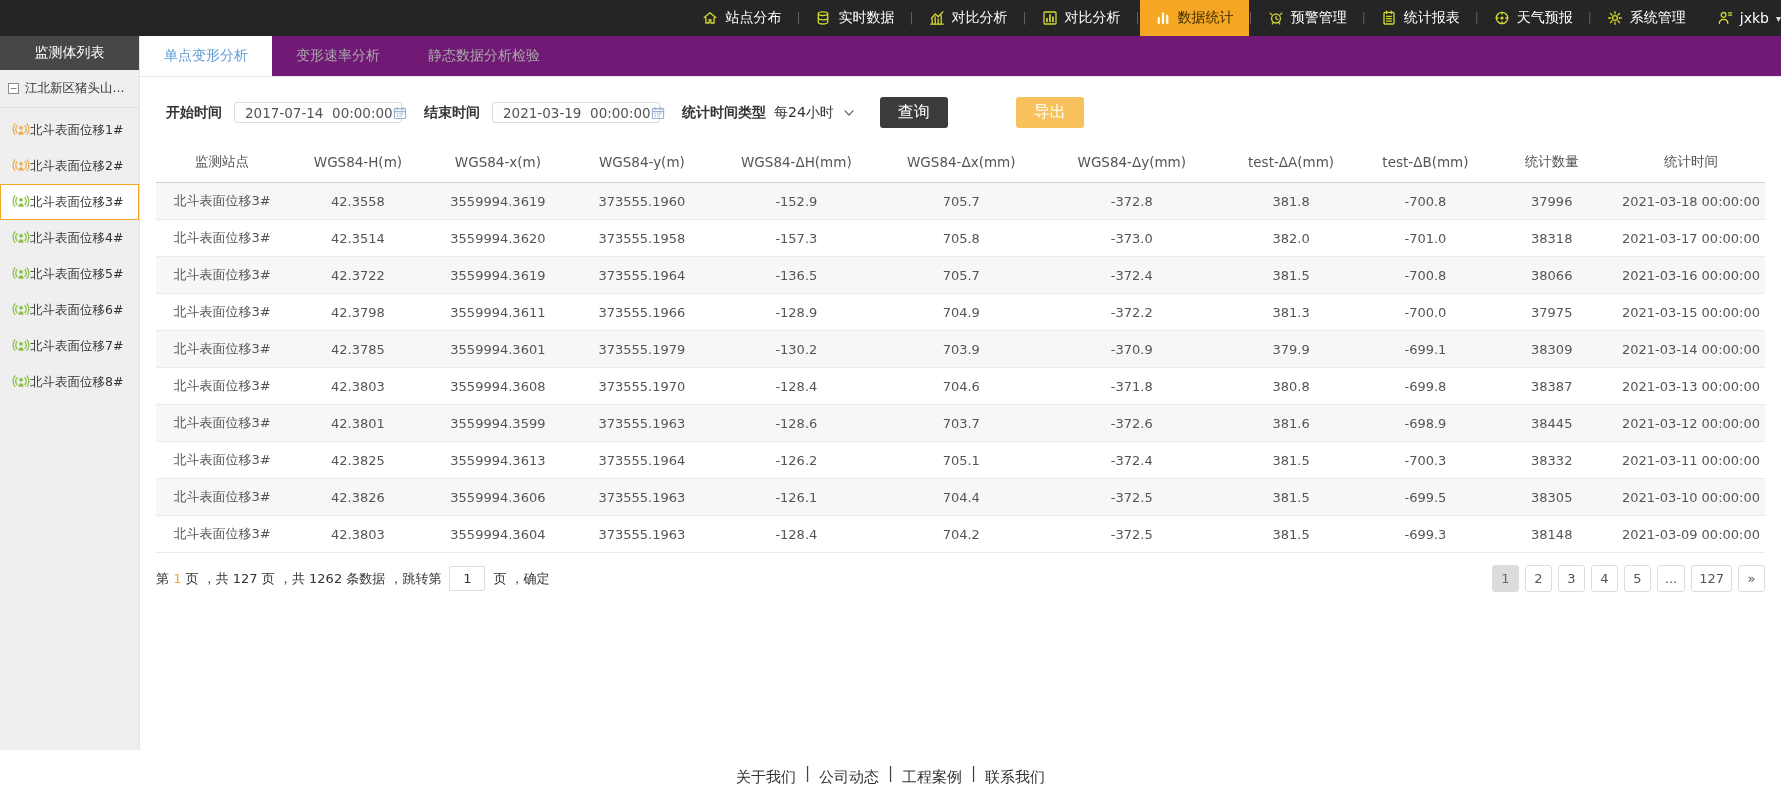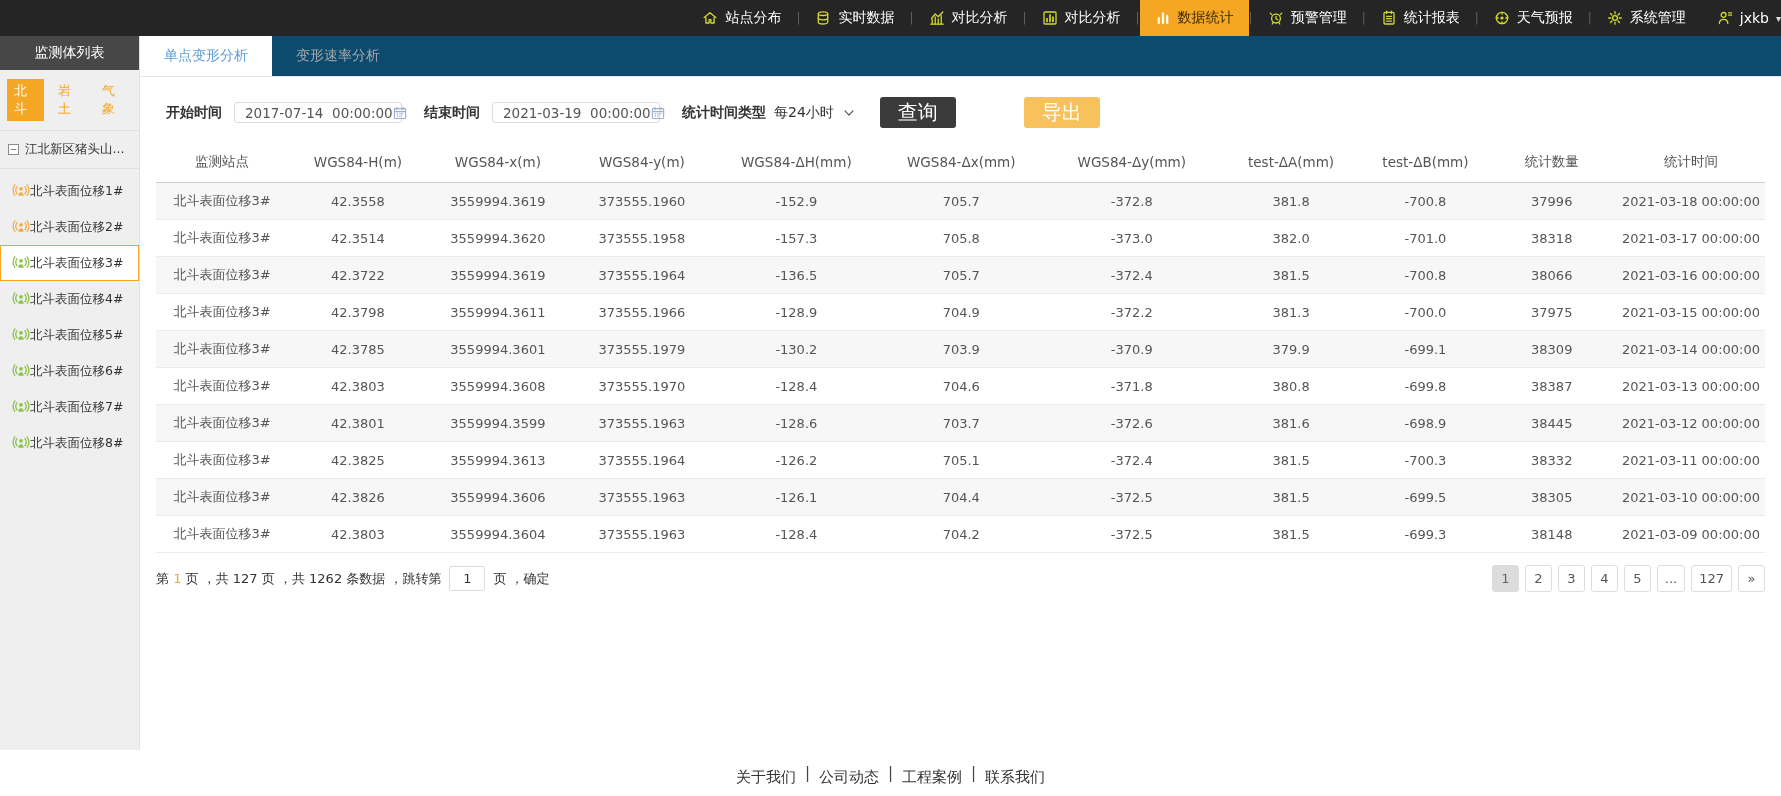--- a/index.html
+++ b/index.html
@@ -33,33 +33,33 @@
   .station-list { list-style:none; padding-top:4px; }
   .station { display:flex; align-items:center; height:36px; padding-left:11px; cursor:pointer; color:#333; font-size:12.5px; white-space:nowrap; border:1px solid transparent; }
   .station .sic { display:flex; }
   .station .sic svg { width:18px; height:16px; display:block; }
   .station.orange .sic { color:#f0ad4e; }
   .station.green  .sic { color:#8bc34a; }
   .station.selected { background:#fff; border:1px solid #f5a623; }
 
   
   .main { flex:1 1 auto; display:flex; flex-direction:column; background:#fff; min-width:0; }
-  .main-tabs { display:flex; background:#0c4a6e; border-bottom:1px solid #e8e8e8; flex:0 0 auto; }
+  .main-tabs { display:flex; background:#701a75; border-bottom:1px solid #e8e8e8; flex:0 0 auto; }
   .m-tab { padding:11px 24px; font-size:14px; color:#a9a9a9; cursor:pointer; }
   .m-tab.active { background:#fff; color:#5b9bd5; }
 
   .filters { display:flex; align-items:center; padding:20px 16px 16px 26px; font-size:14px; flex:0 0 auto; }
   .f-label { font-weight:bold; color:#333; white-space:nowrap; }
   .date-input { width:168px; height:21px; border:1px solid #dcdcdc; border-radius:3px; background:#fefefe; display:flex; align-items:center; justify-content:space-between; padding:0 7px 0 10px; color:#555; font-size:13.5px; cursor:pointer; margin:0 22px 0 12px; }
   .date-input .val { white-space:pre; }
   .date-input .ic { color:#9bb0d4; display:flex; }
   .date-input .ic svg, .select .ic svg { width:14px; height:14px; display:block; }
   .select { display:flex; align-items:center; gap:8px; color:#333; cursor:pointer; margin-left:8px; }
   .select .ic { color:#555; }
-  .btn { height:31px; border:none; border-radius:3px; font-size:20px; color:#fff; cursor:pointer; font-family:Liberation Mono, monospace; padding:0 18px; }
+  .btn { height:31px; border:none; border-radius:3px; font-size:16px; color:#fff; cursor:pointer; font-family:Liberation Mono, monospace; padding:0 18px; }
   .btn-query { background:#3b3b3b; margin-left:24px; }
   .btn-export { background:#f7c15c; margin-left:68px; }
 
   .table-wrap { padding:0 16px; flex:0 0 auto; }
   table { width:100%; border-collapse:collapse; table-layout:fixed; }
   thead th { font-weight:normal; color:#555; font-size:13.5px; padding:9px 4px 11px; border-bottom:1px solid #cfcfcf; text-align:center; }
   tbody td { text-align:center; padding:9px 4px; border-bottom:1px solid #ebebeb; font-size:13px; color:#555; white-space:nowrap; overflow:hidden; }
   tbody tr.stripe { background:#f7f7f7; }
 
   .pagination { display:flex; align-items:center; justify-content:space-between; padding:12px 16px 0 16px; font-size:13px; color:#333; flex:0 0 auto; }
@@ -189,25 +189,20 @@
         </span>
       <span>jxkb</span>
       <span class="caret">▾</span>
     </div>
   </header>
 
   <div class="body">
 
     <aside class="sidebar">
       <div class="sidebar-title">监测体列表</div>
-      <div class="side-tabs">
-          <span class="side-tab active">北斗</span>
-          <span class="side-tab">岩土</span>
-          <span class="side-tab">气象</span>
-        </div>
       <div class="tree-root">
         <span class="minus-box">−</span>
         <span>江北新区猪头山...</span>
       </div>
       <ul class="station-list">
           <li class="station orange">
             <span class="sic">
               <svg viewBox="0 0 18 16">
                 <circle fill="currentColor" cx="9" cy="5.8" r="1.9"></circle>
                 <path fill="currentColor" d="M6.3 12.7c0-2 1.2-3.4 2.7-3.4s2.7 1.4 2.7 3.4z"></path>
@@ -311,20 +306,21 @@
             <span>北斗表面位移8#</span>
           </li>
         </ul>
     </aside>
 
     <main class="main">
 
       <div class="main-tabs">
           <div class="m-tab active">单点变形分析</div>
           <div class="m-tab">变形速率分析</div>
+          <div class="m-tab">静态数据分析检验</div>
         </div>
 
       <div class="filters">
         <span class="f-label">开始时间</span>
         <div class="date-input">
           <span class="val">2017-07-14  00:00:00</span>
           <span class="ic">
               <svg viewBox="0 0 16 16">
                 <rect stroke="currentColor" stroke-width="1.3" fill="none" stroke-linecap="round" stroke-linejoin="round" x="1.6" y="3" width="12.8" height="11.3" rx="1"></rect>
                 <path stroke="currentColor" stroke-width="1.3" fill="none" stroke-linecap="round" stroke-linejoin="round" d="M1.6 6.4h12.8M4.6 1.5v2.8M11.4 1.5v2.8"></path>

